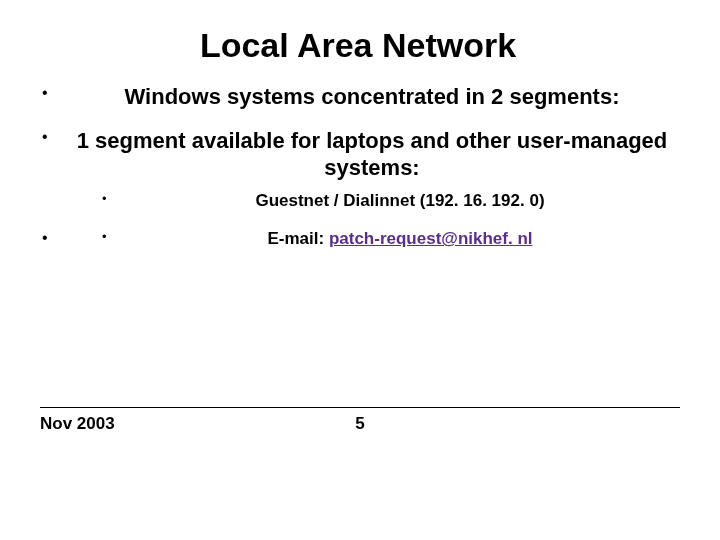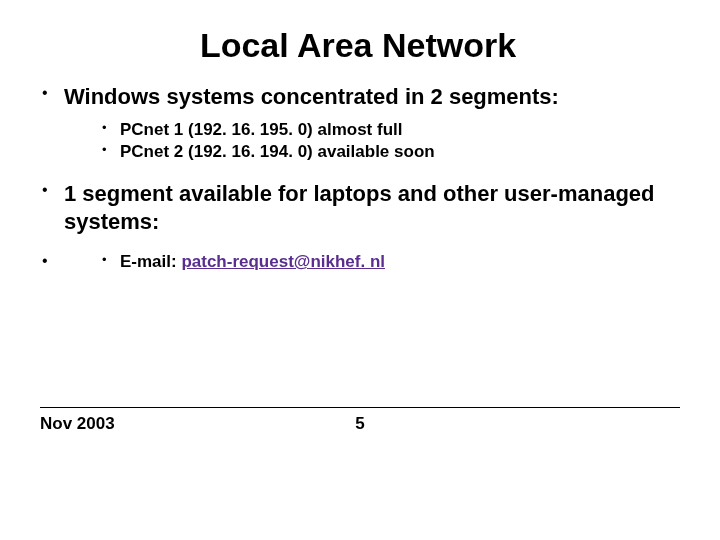--- a/index.html
+++ b/index.html
@@ -22,20 +22,21 @@
   .title {
     text-align: center;
     font-weight: bold;
     font-size: 34px;
     margin: 6px 0 18px 0;
   }
   ul.level1 {
     list-style: none;
     padding-left: 0;
     margin: 0;
+    text-align: center;
   }
   ul.level1 > li {
     position: relative;
     padding-left: 28px;
     margin-bottom: 16px;
     font-size: 22px;
     font-weight: bold;
     line-height: 1.25;
   }
   ul.level1 > li::before {
@@ -103,29 +104,26 @@
 <body>
 
 <div class="slide">
 
   <div class="title">Local Area Network</div>
 
   <ul class="level1">
 
     <li>
       <span>Windows systems concentrated in 2 segments:</span>
-      <ul class="level2">
-        <li>PCnet 1 (192. 16. 195. 0) almost full</li>
-        <li>PCnet 2 (192. 16. 194. 0) available soon</li>
-      </ul>
     </li>
 
     <li>
       <span>1 segment available for laptops and other user-managed systems:</span>
       <ul class="level2">
+        <li>Guestnet / Dialinnet (192. 16. 192. 0)</li>
       </ul>
     </li>
 
     <li>
       <ul class="level2">
         <li>
           <span>E-mail: </span><a href="#" class="email">patch-request@nikhef. nl</a>
         </li>
       </ul>
     </li>

